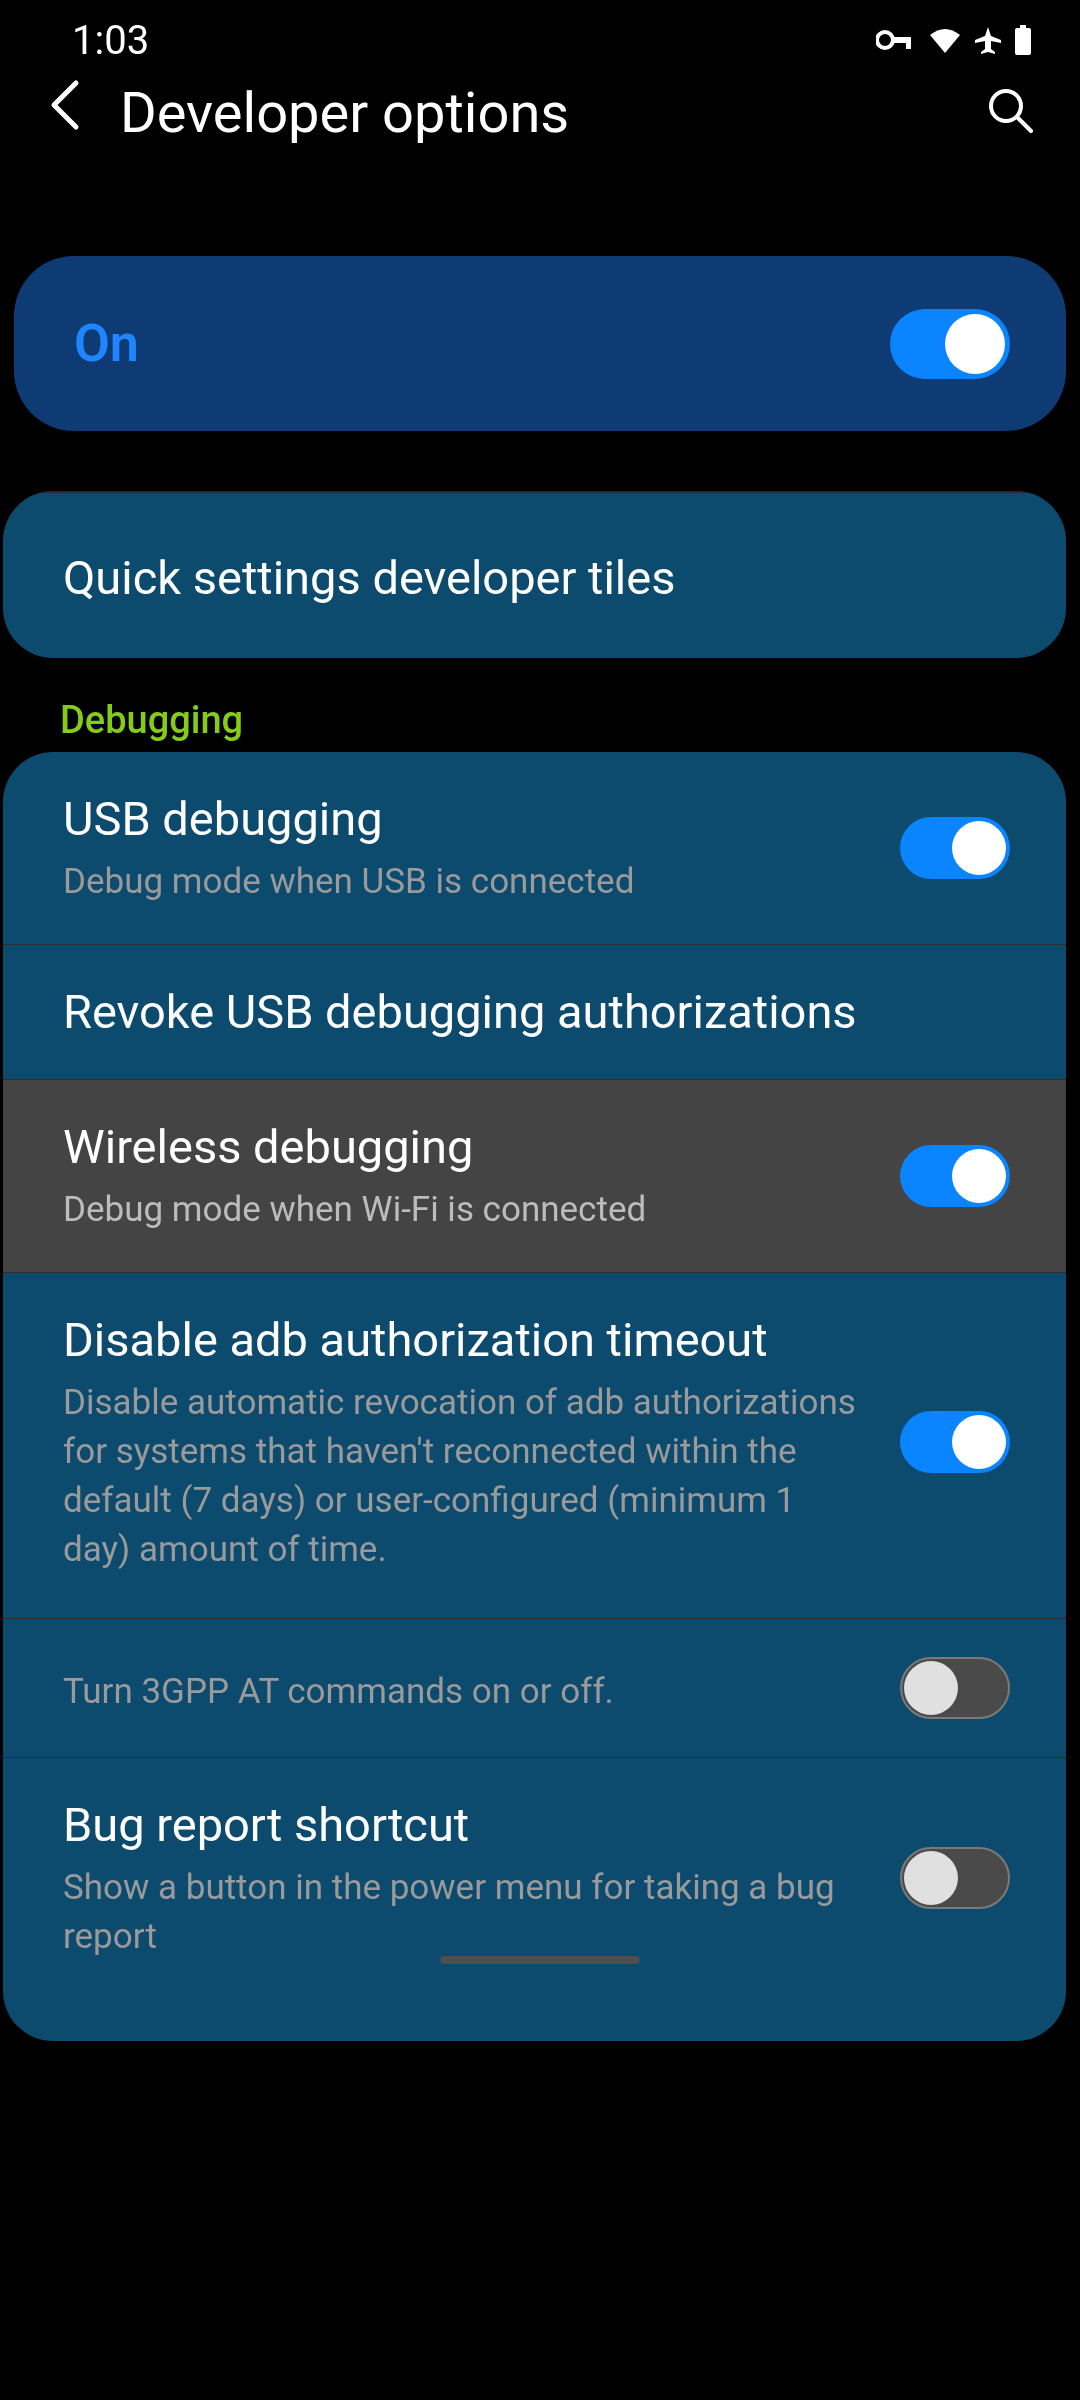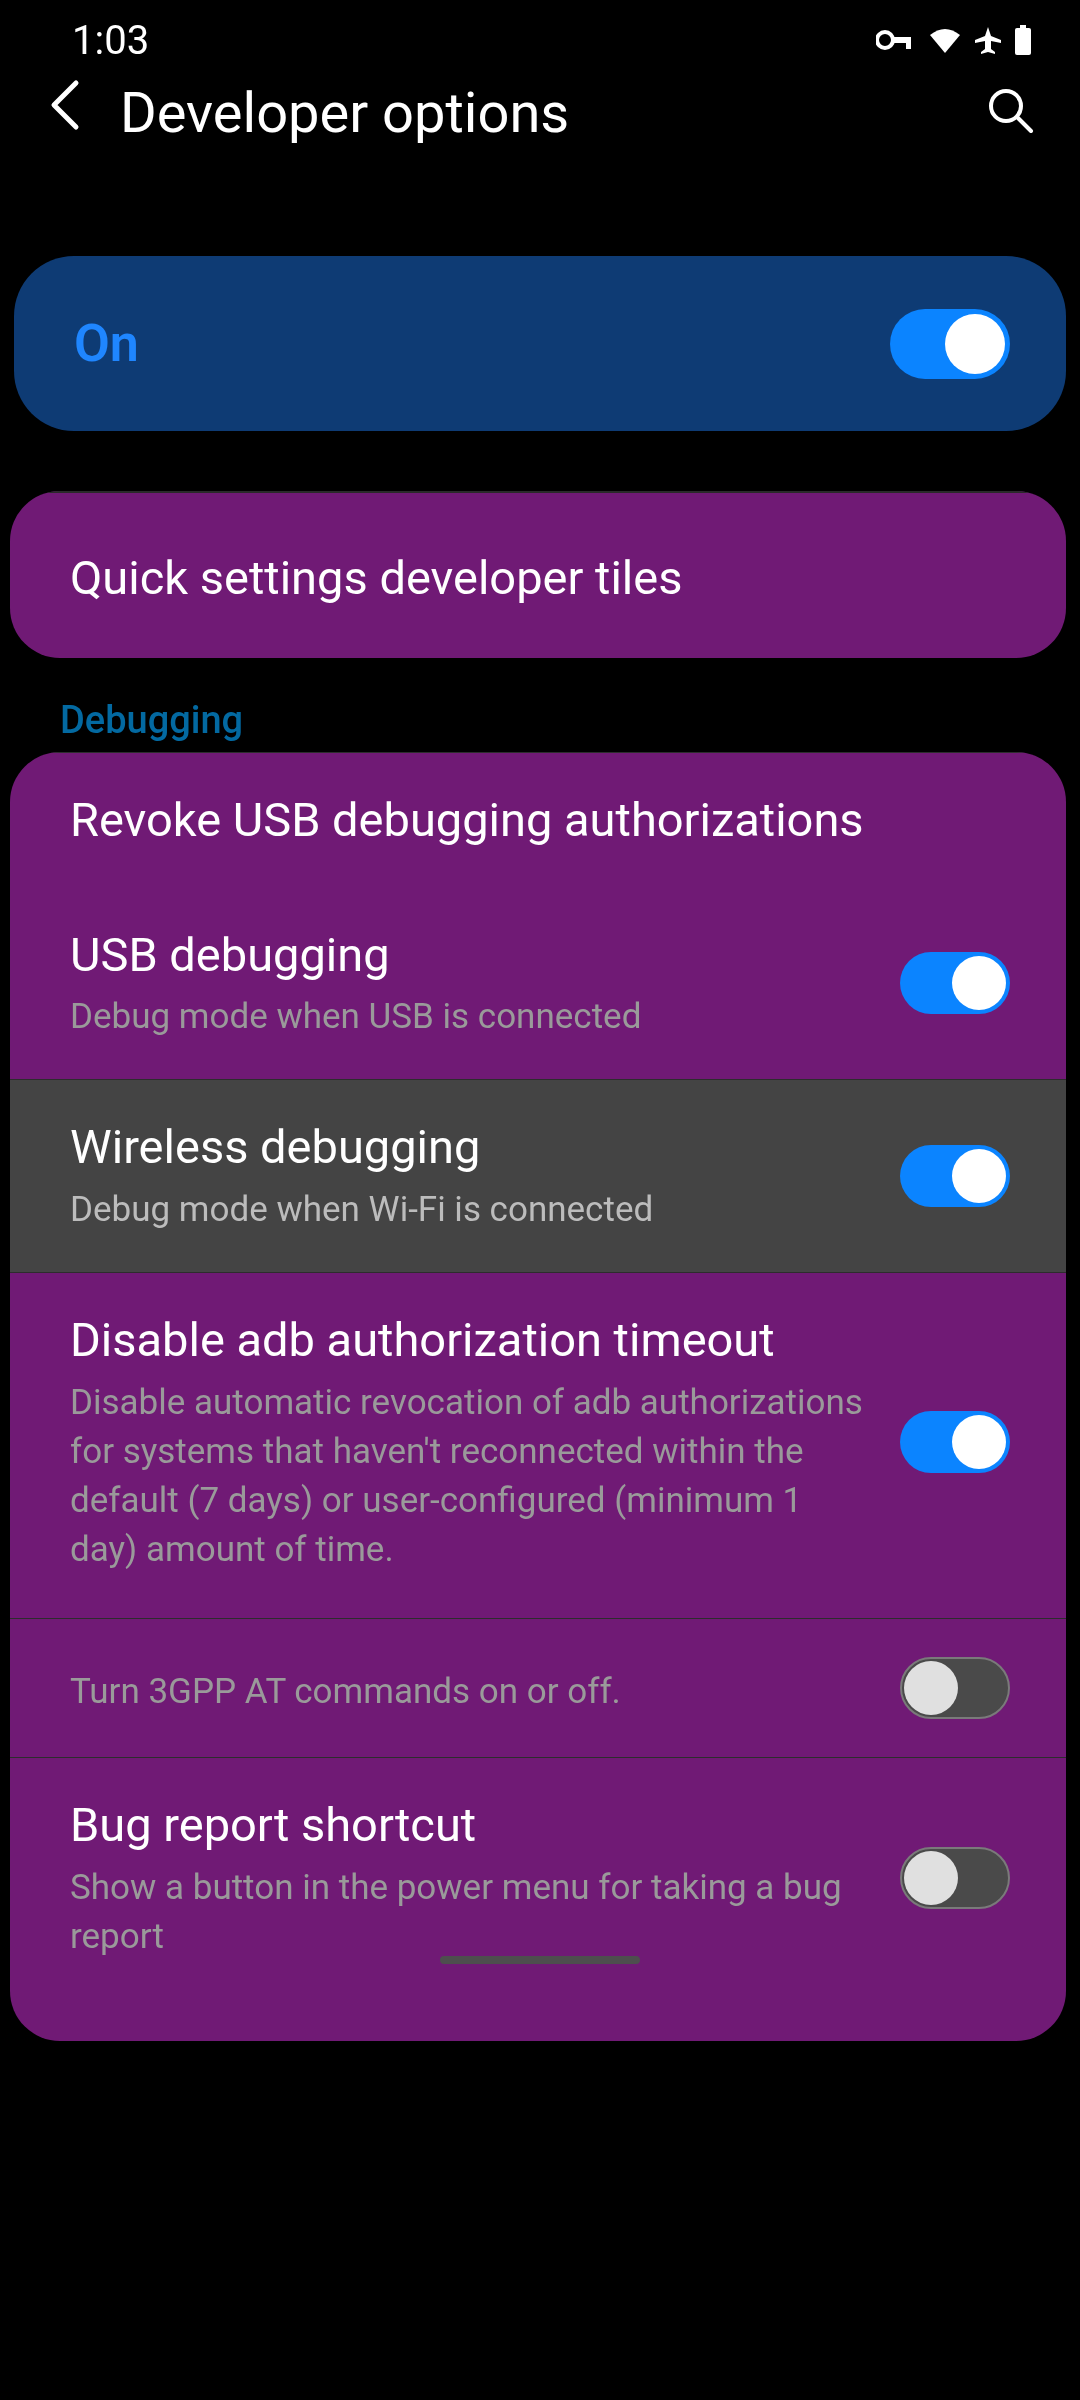--- a/index.html
+++ b/index.html
@@ -86,22 +86,22 @@
   }
   .toggle.on .knob { right: 4px; }
   .toggle.off .knob { left: 4px; background:#e0e0e0; }
   .toggle.off { border: 2px solid #7a7a7a; }
   .toggle.off .knob { top: 2px; left: 2px; }
   .toggle.master.on { width: 120px; height: 70px; }
   .toggle.master .knob { width: 60px; height: 60px; top:5px; right:5px; }
 
   
   .group {
-    margin: 60px 14px 0 10px;
-    background: #701a75;
+    margin: 60px 14px 0 3px;
+    background: #0c4a6e;
     border-radius: 50px;
     overflow: hidden;
   }
   .group.second { margin-top: 0; border-radius: 50px; }
 
   .simple-row {
     padding: 56px 60px 50px 60px;
     border-top: 1px solid #2a2a2a;
   }
   .simple-row:first-child { border-top: none; }
@@ -111,21 +111,21 @@
     color: #ffffff;
     line-height: 1.25;
   }
 
   
   .section-title {
     margin: 40px 0 10px 0;
     padding: 0 16px 0 60px;
     font-size: 38px;
     font-weight: 500;
-    color: #0369a1;
+    color: #84cc16;
   }
 
   
   .row {
     display: flex;
     align-items: center;
     justify-content: space-between;
     padding: 38px 56px 38px 60px;
     border-top: 1px solid #2d2d2d;
     gap: 30px;
@@ -212,36 +212,36 @@
     <div style="height:2px;background:#2a2a2a;margin:0 24px;"></div>
     <div class="simple-row" style="border-top:none;">
       <div class="row-title">Quick settings developer tiles</div>
     </div>
   </div>
 
   <div class="section-title">Debugging</div>
 
   <div class="group second" style="margin-top:10px;">
 
-    <div class="row">
-      <div class="row-text">
-        <div class="row-title">Revoke USB debugging authorizations</div>
-      </div>
-    </div>
-
     <div class="row first">
       <div class="row-text">
         <div class="row-title">USB debugging</div>
         <div class="row-sub">Debug mode when USB is connected</div>
       </div>
       <div class="toggle on">
           <div class="knob"></div>
         </div>
     </div>
 
+    <div class="row">
+      <div class="row-text">
+        <div class="row-title">Revoke USB debugging authorizations</div>
+      </div>
+    </div>
+
     <div class="row highlight">
       <div class="row-text">
         <div class="row-title">Wireless debugging</div>
         <div class="row-sub" style="color:#bcbcbc;">Debug mode when Wi-Fi is connected</div>
       </div>
       <div class="toggle on">
           <div class="knob"></div>
         </div>
     </div>
 

